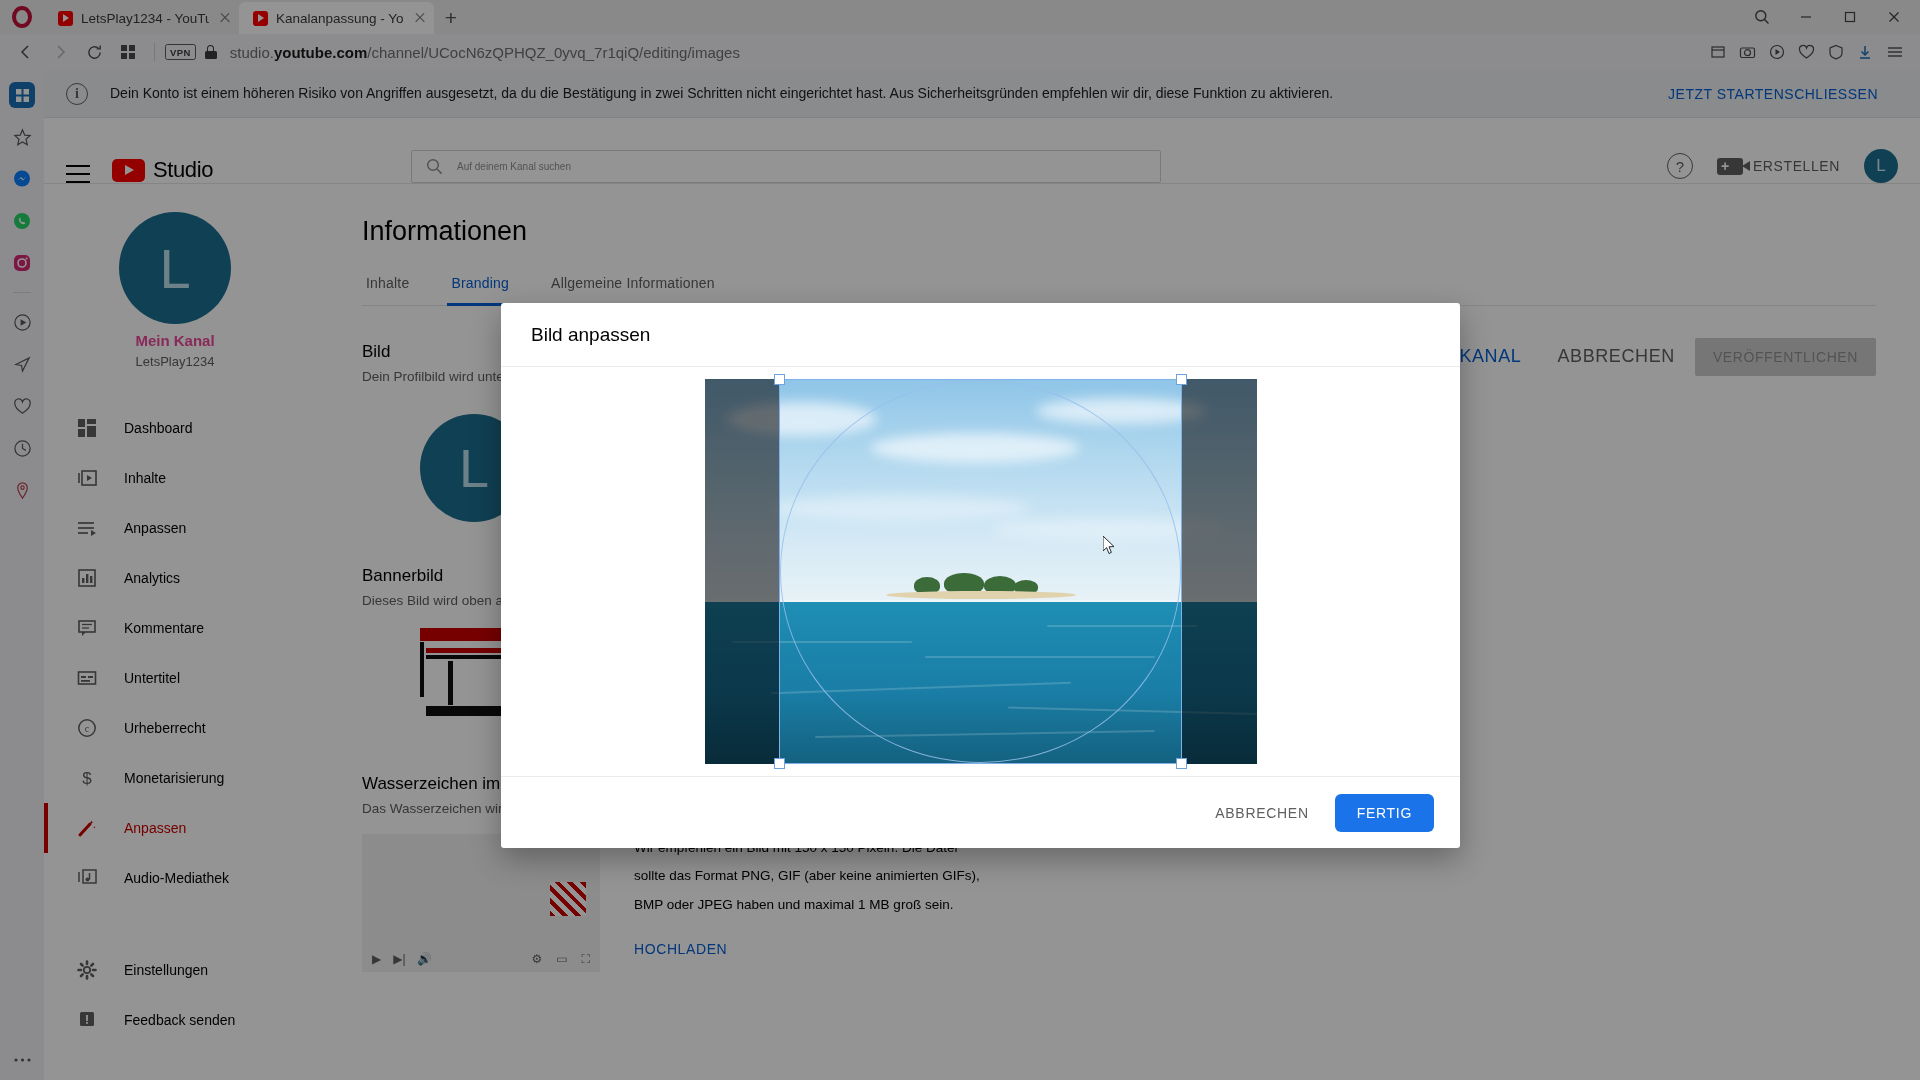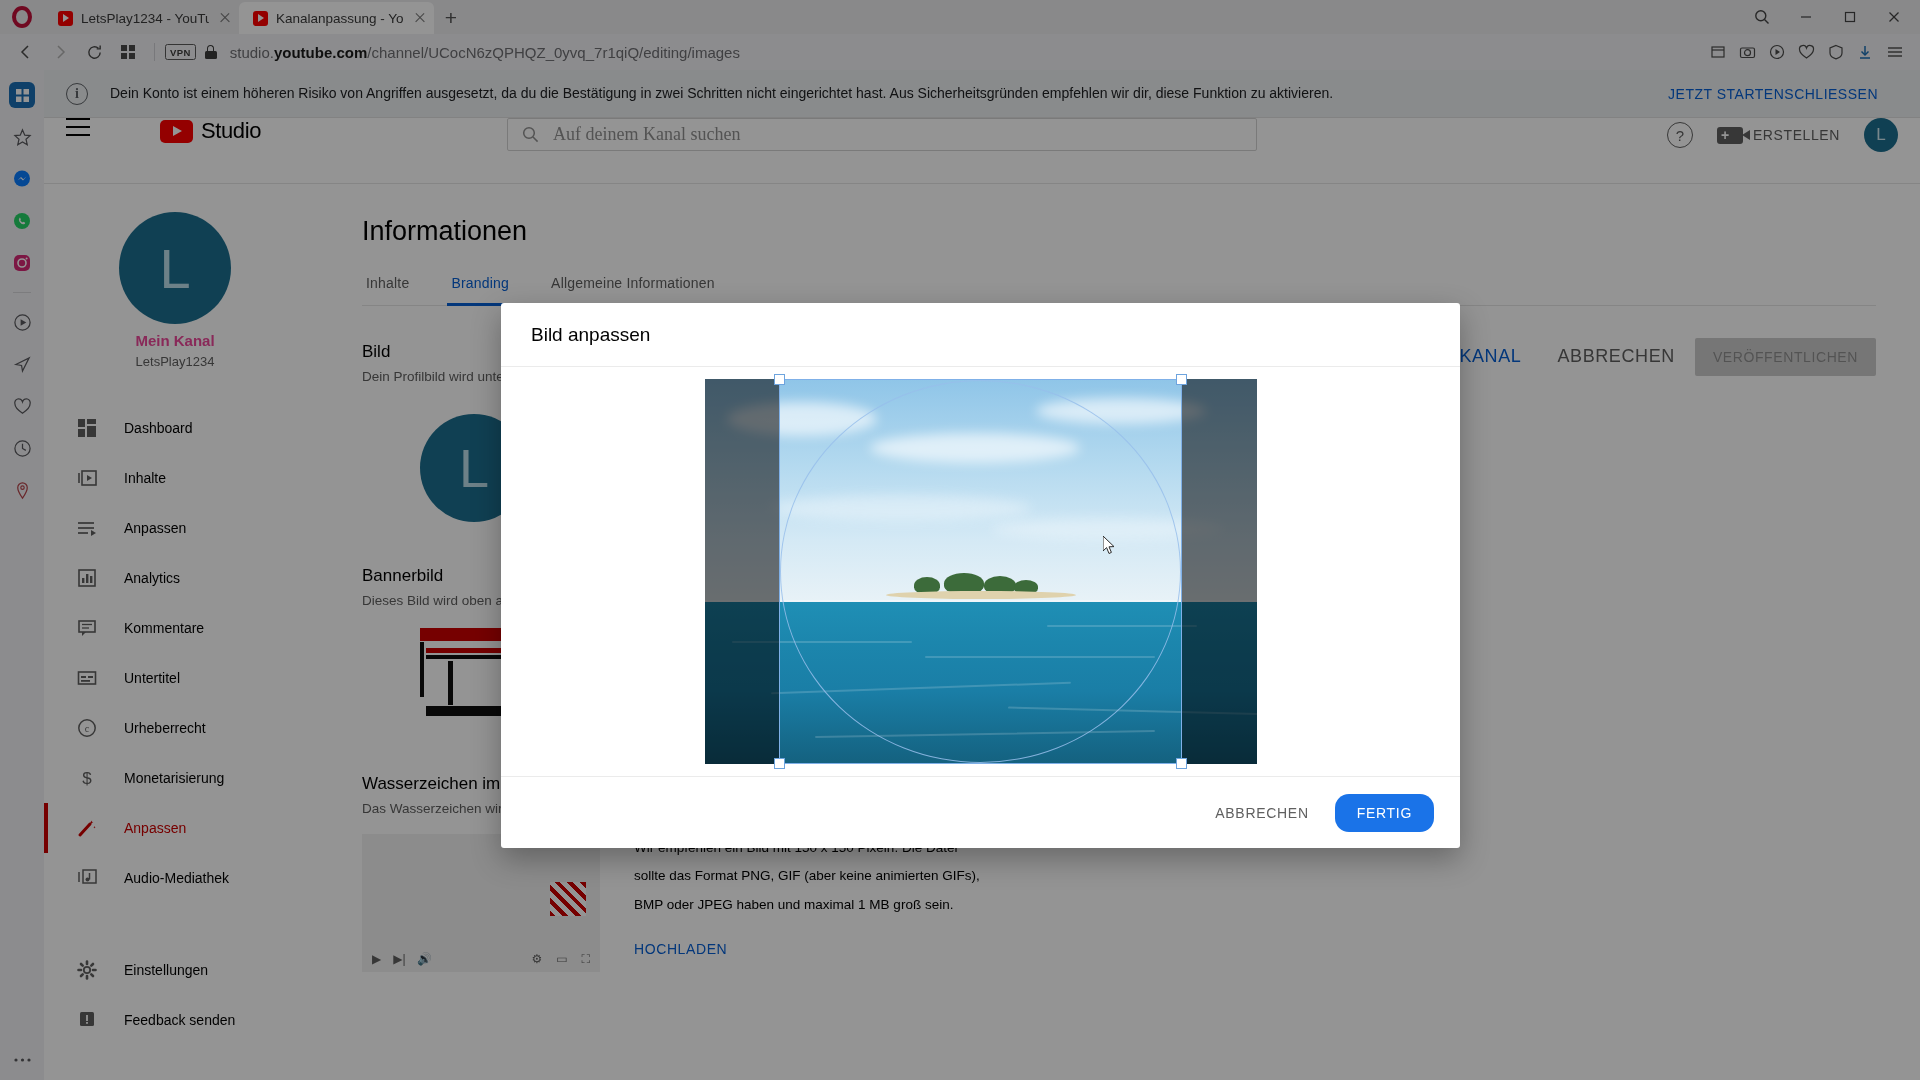--- a/index.html
+++ b/index.html
@@ -187,23 +187,22 @@
     font-size: 14px; font-weight: 500; color: #065fd4;
     letter-spacing: .5px; text-transform: uppercase; white-space: nowrap;
   }
 
   
   .yt-header {
     position: absolute; top: 48px; left: 0;
     width: 1876px; height: 66px;
     background: #ffffff;
     border-bottom: 1px solid #e5e5e5;
-    display: flex; align-items: flex-start;
+    display: flex; align-items: flex-end;
     padding: 0 22px;
-    gap: 48px;
   }
   .hamburger {
     width: 24px; height: 18px; margin-right: 22px;
     display: flex; flex-direction: column; justify-content: space-between;
   }
   .hamburger span { display: block; height: 2px; background: #030303; width: 100%; }
   .studio-logo { display: flex; align-items: center; gap: 8px; }
   .yt-play {
     width: 33px; height: 23px; background: #ff0000;
     border-radius: 5px; position: relative;
@@ -220,22 +219,22 @@
   .yt-search {
     margin-left: 198px;
     width: 750px; height: 33px;
     border: 1px solid #d3d3d3; border-radius: 2px;
     display: flex; align-items: center; padding: 0 14px;
     gap: 14px;
   }
   .search-glyph { color: #909090; font-size: 16px; display:flex; }
   .yt-search input {
     border: none; outline: none; background: transparent;
-    font-size: 18px; color: #606060; width: 100%;
-    font-family: Liberation Serif, serif;
+    font-size: 10px; color: #606060; width: 100%;
+    font-family: Liberation Sans, sans-serif;
   }
   .yt-search input::placeholder { color: #909090; }
   .header-right {
     margin-left: auto; display: flex; align-items: center; gap: 24px;
   }
   .help-icon {
     width: 26px; height: 26px; border: 1.7px solid #606060;
     border-radius: 50%; color: #606060;
     display: flex; align-items: center; justify-content: center;
     font-size: 15px;
@@ -485,21 +484,21 @@
     justify-content: flex-end; gap: 10px;
     padding: 0 26px;
     border-top: 1px solid #ebebeb;
   }
   .btn-text {
     font-size: 14px; color: #606060; letter-spacing: .7px;
     padding: 11px 16px; text-transform: uppercase; font-weight: 500;
   }
   .btn-primary {
     font-size: 14px; color: #fff; background: #1a73e8;
-    letter-spacing: .7px; padding: 11px 22px; border-radius: 14px;
+    letter-spacing: .7px; padding: 11px 22px; border-radius: 6px;
     text-transform: uppercase; font-weight: 500;
   }
   svg { display: block; }
 </style>
 </head>
 <body>
 
 <div id="root">
 
   <div class="browser-chrome">

